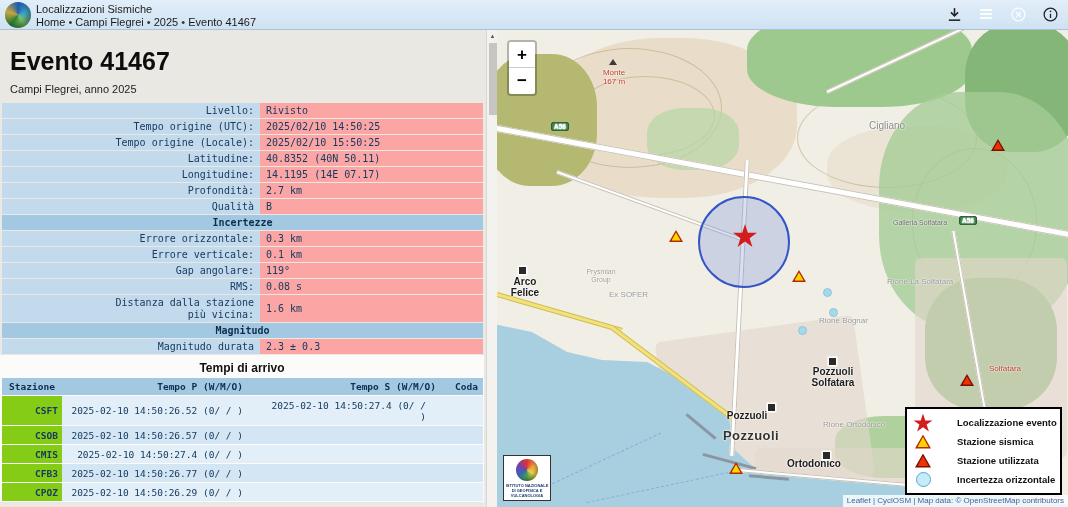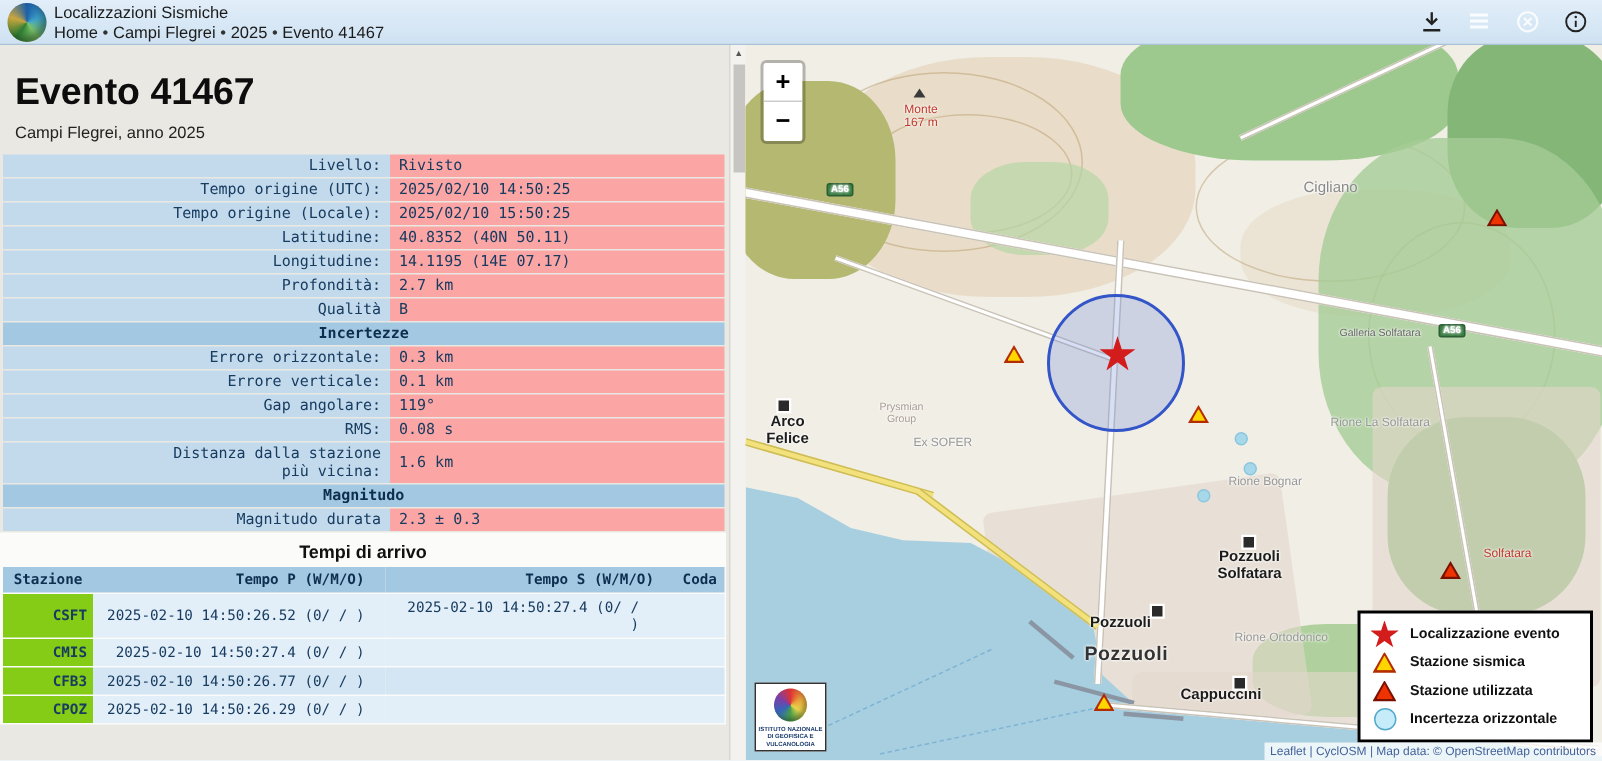--- a/index.html
+++ b/index.html
@@ -120,21 +120,21 @@
     padding-top:3px;}
   .ingv-globe{width:22px;height:22px;border-radius:50%;
     background:conic-gradient(#d33,#e8a33d,#e8d44d,#4a9e4a,#3566b8,#7a3fa8,#d33);
     box-shadow:inset -2px -2px 3px rgba(0,0,0,.3);}
   .ingv-t{font-size:4px;line-height:5px;color:#1c3d6e;text-align:center;margin-top:2px;
     font-weight:bold;}
 
   
   .legend{position:absolute;left:408px;top:377px;width:157px;background:#fff;
     border:2px solid #000;z-index:22;padding:4px 3px;}
-  .leg-row{display:flex;align-items:center;gap:7px;height:19px;padding:0 3px;}
+  .leg-row{display:flex;align-items:center;gap:24px;height:19px;padding:0 3px;}
   .leg-sym{flex:0 0 20px;display:flex;align-items:center;justify-content:center;position:relative;height:18px;}
   .leg-sym .sh{position:relative;display:block;}
   .sh.star{width:19px;height:18px;}
   .leg-sym .sh.circ{width:15px;height:15px;border-radius:50%;background:#c6ecfa;border:1.5px solid #55aacc;}
   .leg-lab{font-size:9.5px;font-weight:600;color:#111;white-space:nowrap;}
 
   .attrib{position:absolute;right:0;bottom:0;height:12px;background:rgba(255,255,255,.78);
     font-size:8px;line-height:12px;padding:0 4px;color:#44639c;z-index:22;}
 </style>
 </head>
@@ -255,20 +255,26 @@
                 <th class="c3">Coda</th>
               </tr>
             </thead>
           <tbody id="arr-body">
               <tr class="odd">
                 <td class="st">CSFT</td>
                 <td class="tp">2025-02-10 14:50:26.52 (0/ / )</td>
                 <td class="ts">2025-02-10 14:50:27.4 (0/ / )</td>
                 <td class="cd"></td>
               </tr>
+              <tr class="even">
+                <td class="st">CSOB</td>
+                <td class="tp">2025-02-10 14:50:26.57 (0/ / )</td>
+                <td class="ts"></td>
+                <td class="cd"></td>
+              </tr>
               <tr class="odd">
                 <td class="st">CMIS</td>
                 <td class="tp">2025-02-10 14:50:27.4 (0/ / )</td>
                 <td class="ts"></td>
                 <td class="cd"></td>
               </tr>
               <tr class="even">
                 <td class="st">CFB3</td>
                 <td class="tp">2025-02-10 14:50:26.77 (0/ / )</td>
                 <td class="ts"></td>
@@ -339,21 +345,21 @@
 Felice</div>
         <div class="mlabel lbl-sub" style="left: 112px; top: 260px;">Ex SOFER</div>
         <div class="mlabel lbl-sub" style="left: 390px; top: 247px;">Rione La Solfatara</div>
         <div class="mlabel lbl-sub" style="left: 322px; top: 286px;">Rione Bognar</div>
         <div class="mlabel lbl-red" style="left: 492px; top: 334px;">Solfatara</div>
         <div class="mlabel lbl-town" style="left: 305px; top: 336px; width: 62px;">Pozzuoli
 Solfatara</div>
         <div class="mlabel lbl-town" style="left: 228px; top: 380px; width: 44px;">Pozzuoli</div>
         <div class="mlabel lbl-city" style="left: 226px; top: 398px;">Pozzuoli</div>
         <div class="mlabel lbl-sub" style="left: 326px; top: 390px;">Rione Ortodonico</div>
-        <div class="mlabel lbl-town" style="left: 290px; top: 428px;">Cappuccini</div>
+        <div class="mlabel lbl-town" style="left: 290px; top: 428px;">Ortodonico</div>
         <div class="mlabel lbl-town" style="left: 412px; top: 456px;">Gerolomini</div>
       </div>
     <div id="map-markers" class="abs" style="left:0;top:0;width:100%;height:100%;">
         <div class="marker uncert" style="left: 201px; top: 166px;"></div>
         <div class="marker star" style="left: 236px; top: 194px;"></div>
         <div class="marker peaktri" style="left: 112px; top: 29px;"></div>
         <div class="tri tri-y" style="left: 172px; top: 200px;">
           <span class="fill"></span>
         </div>
         <div class="tri tri-y" style="left: 295px; top: 240px;">

